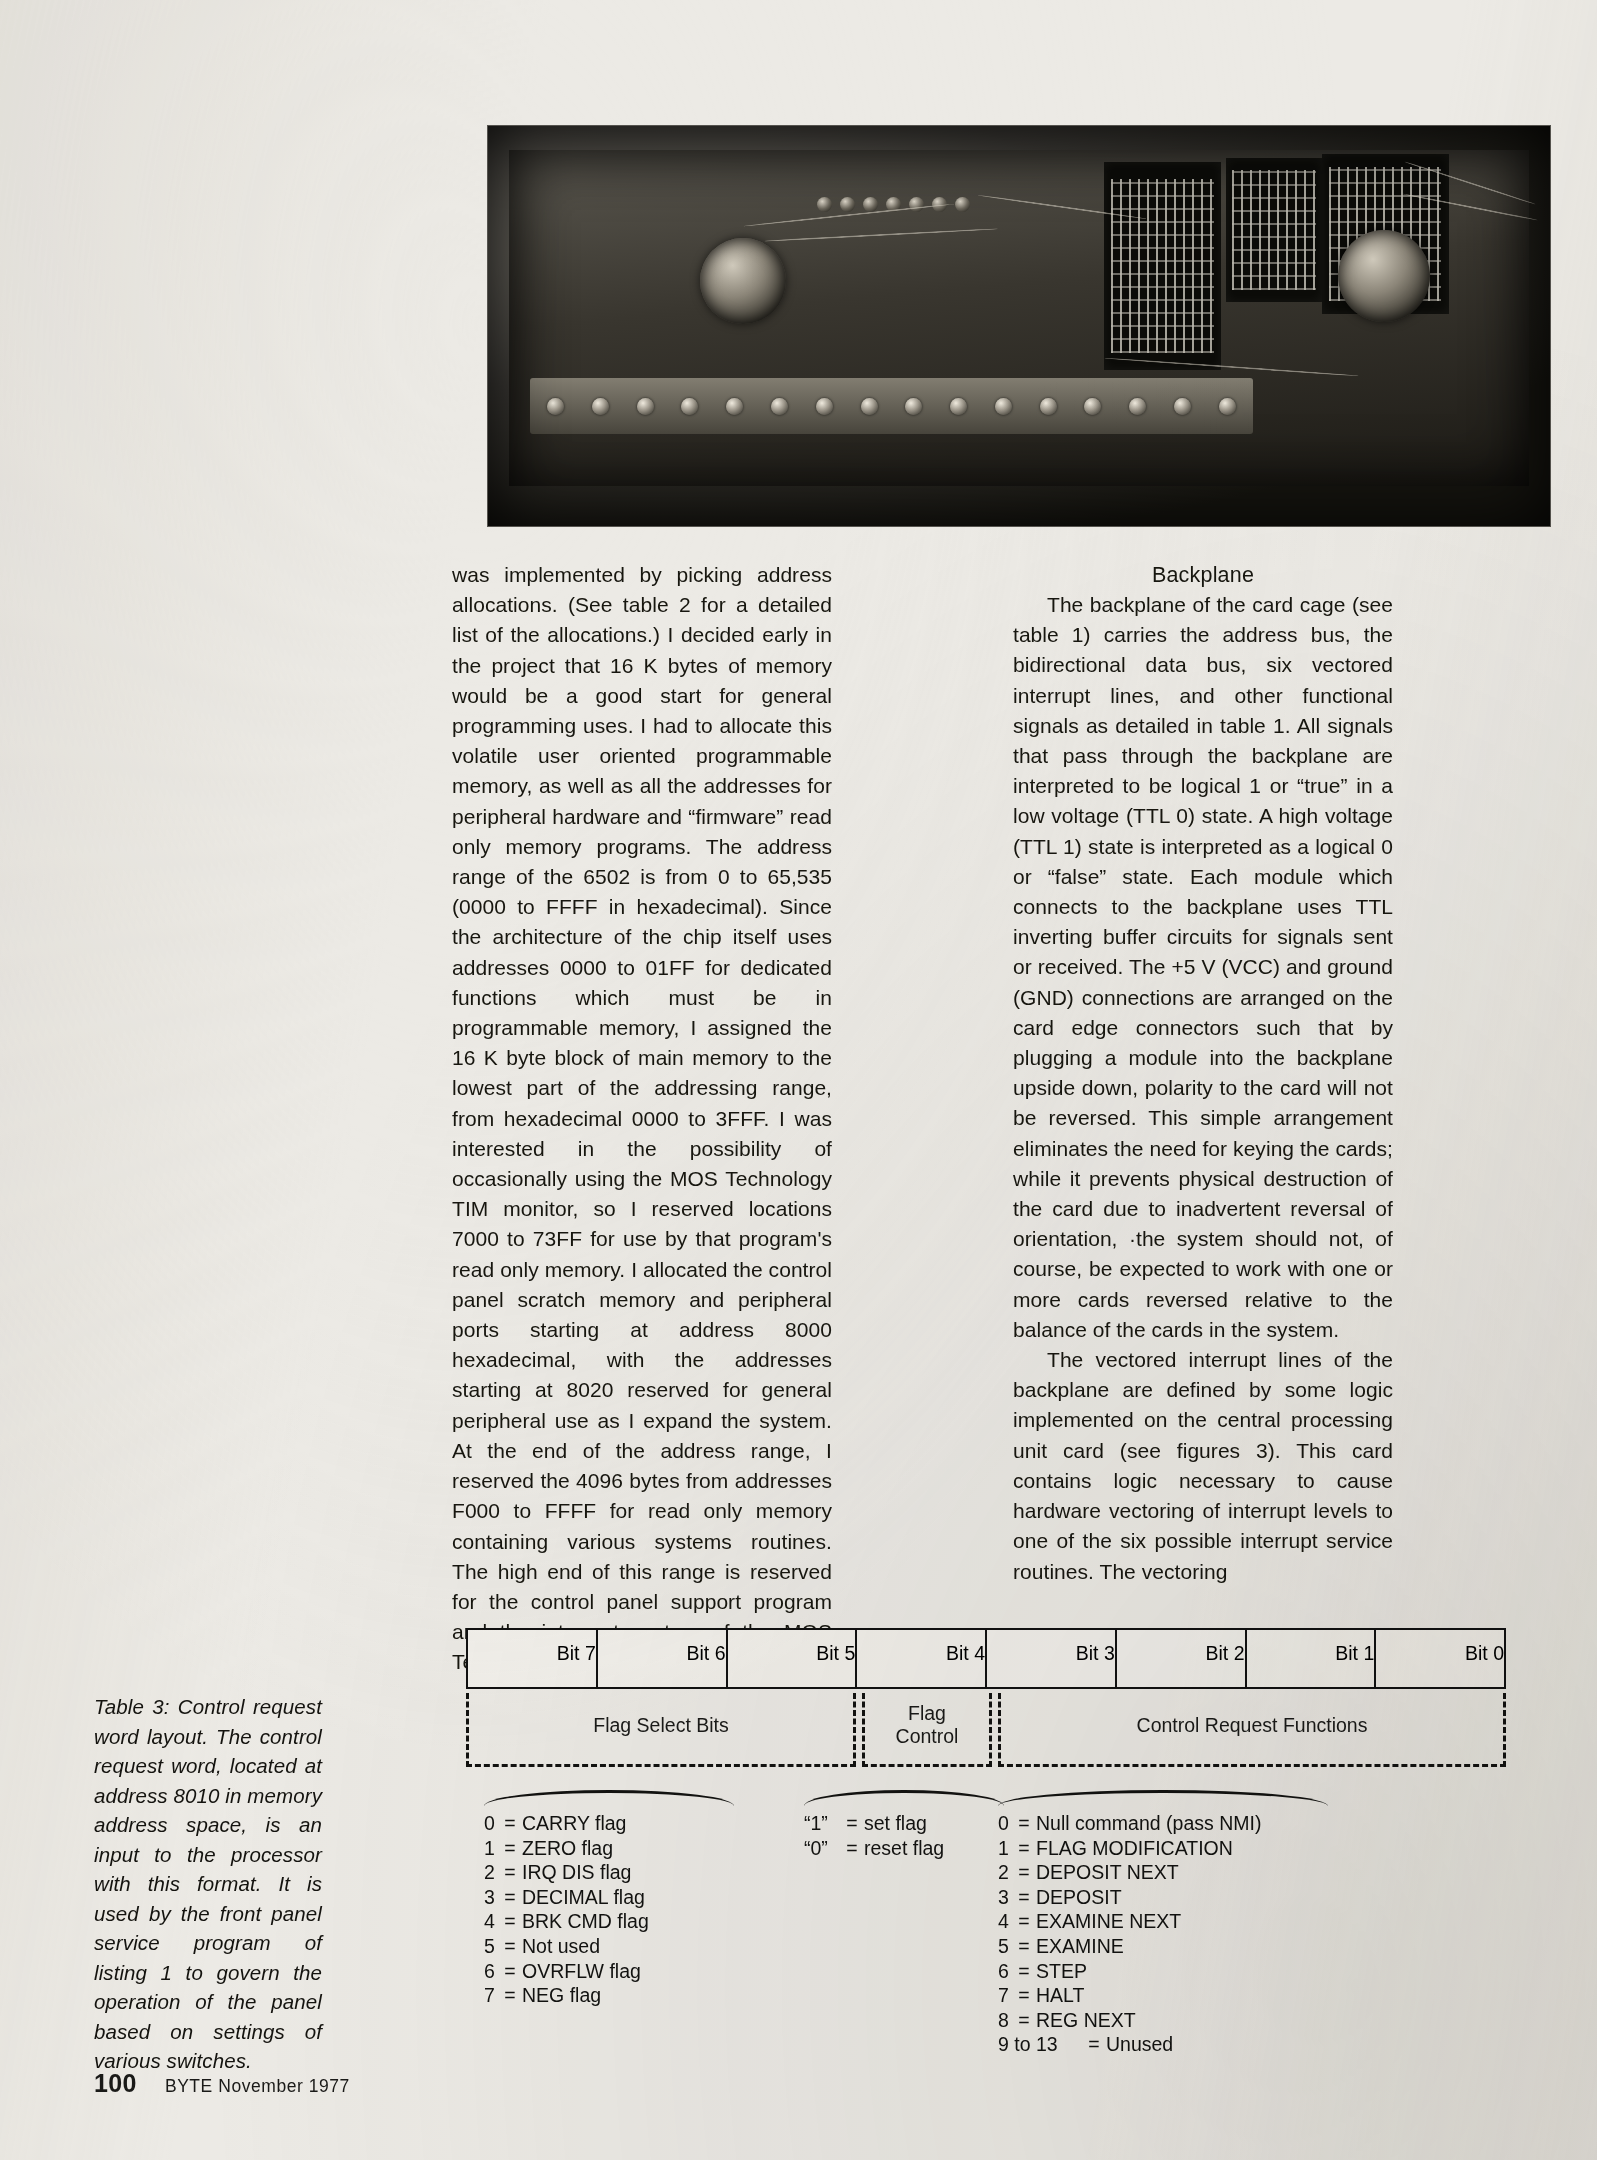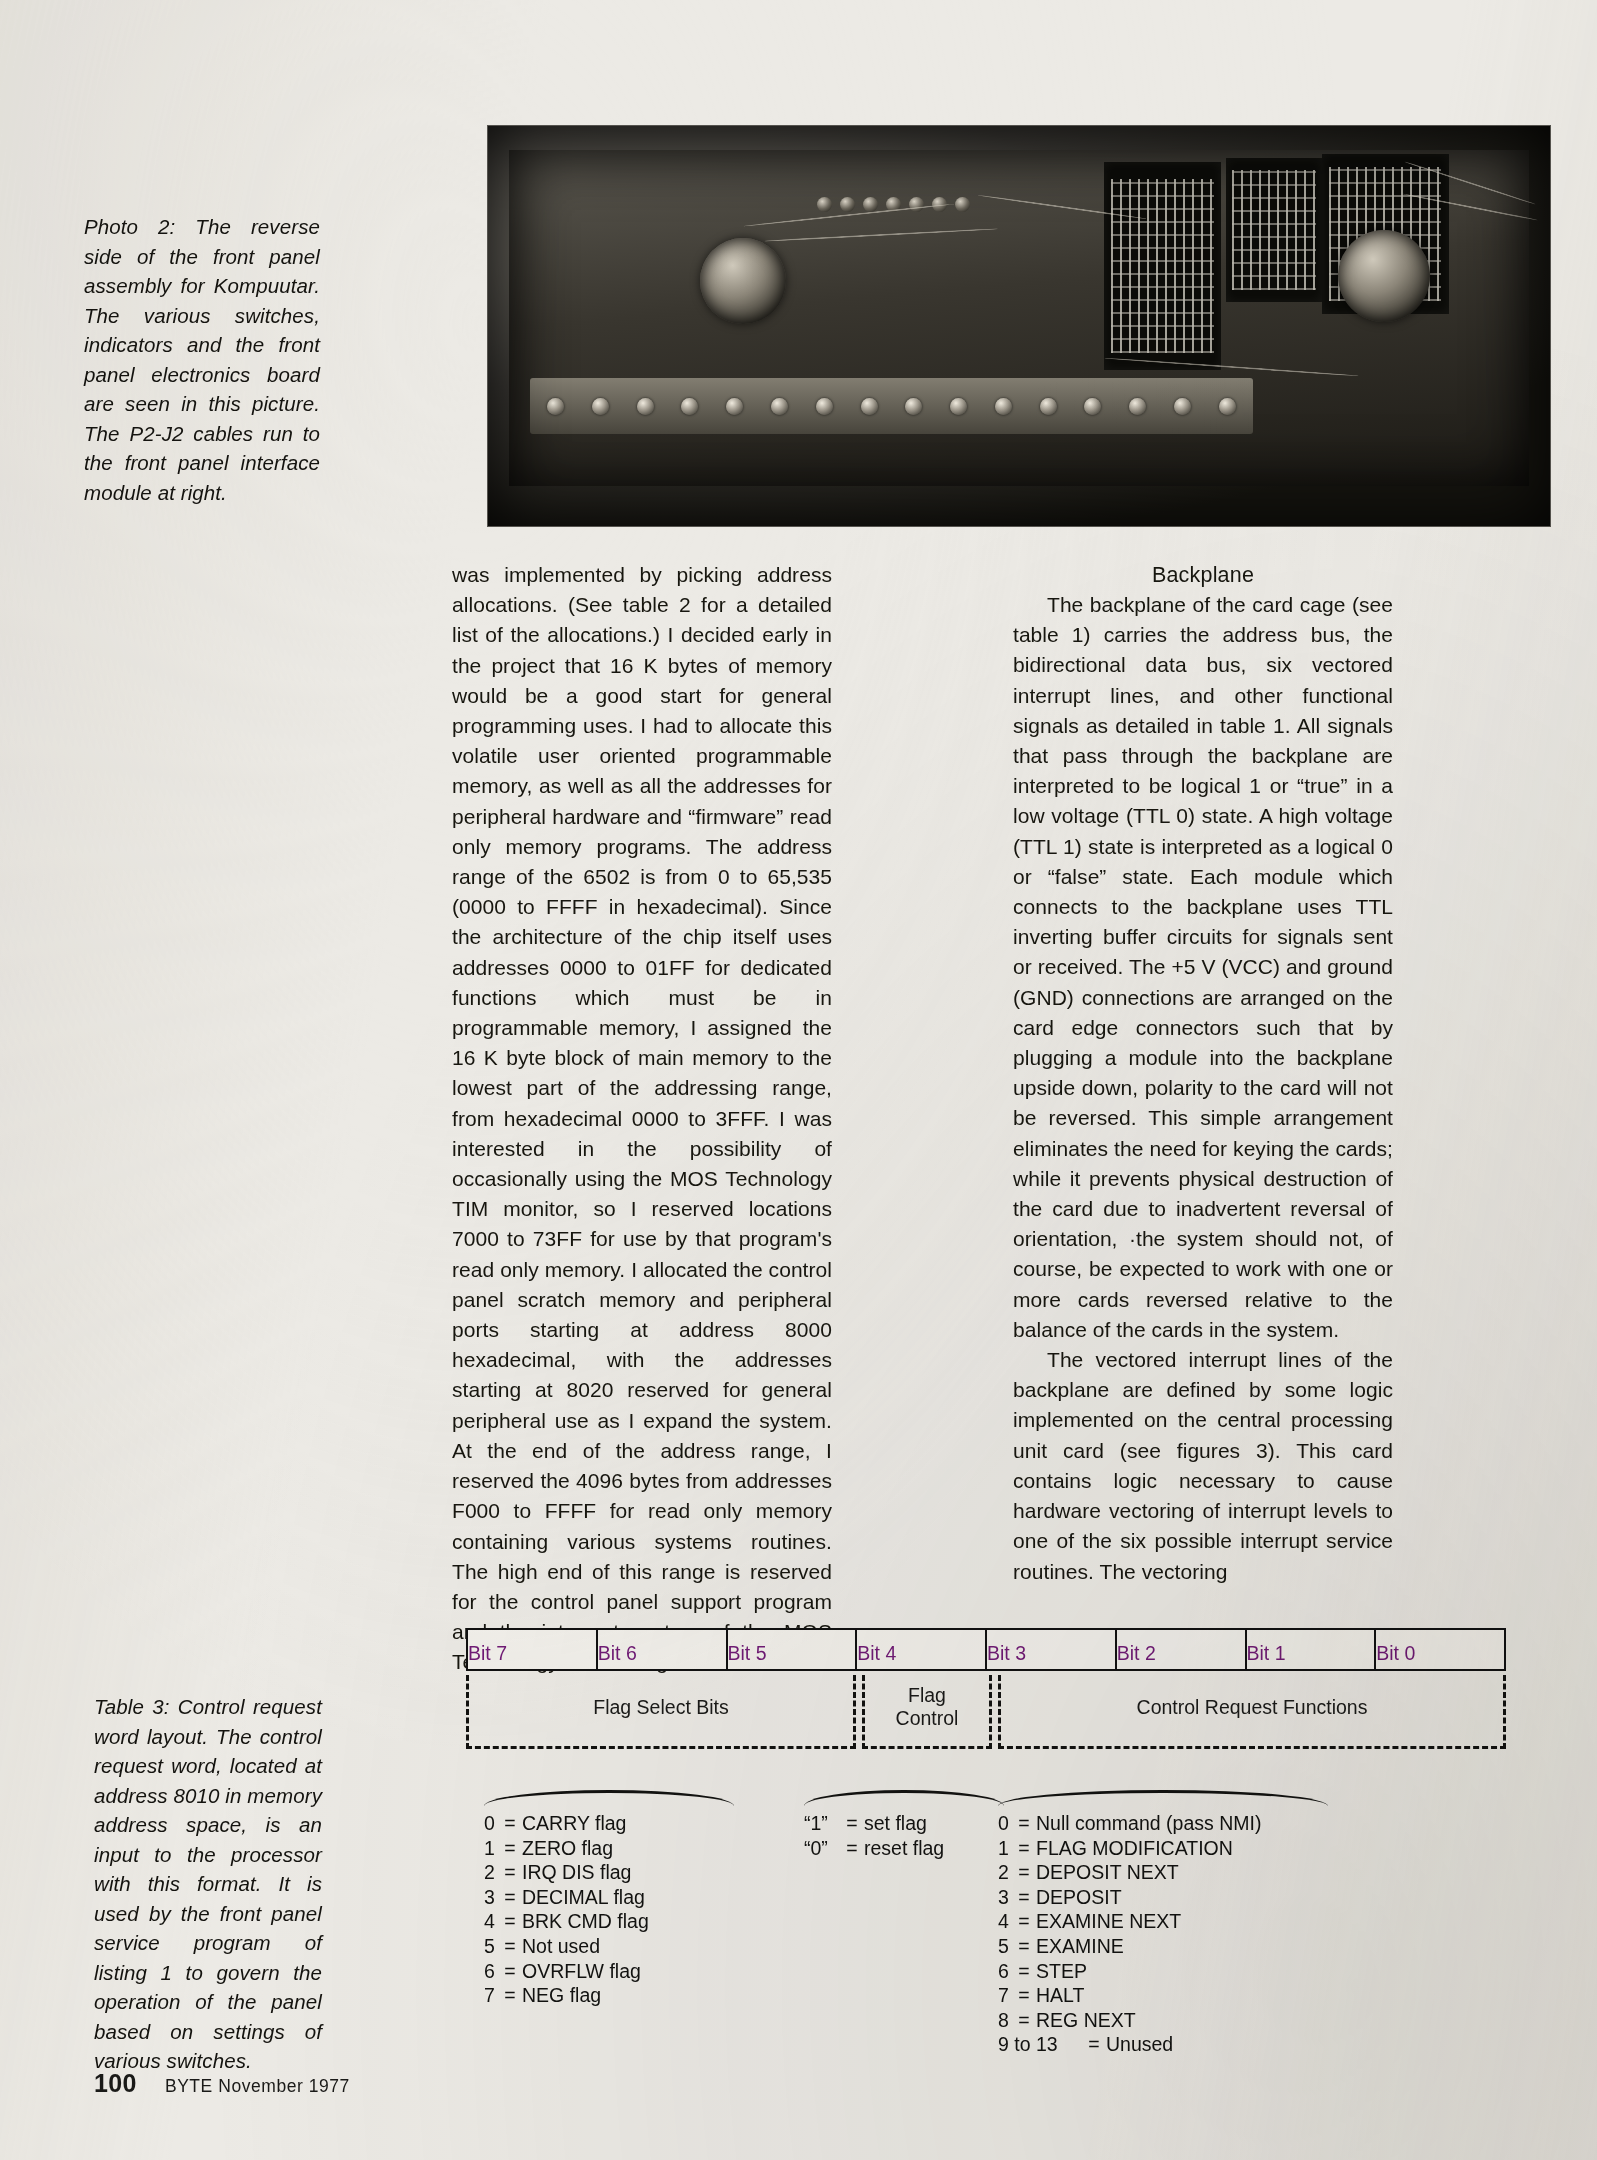--- a/index.html
+++ b/index.html
@@ -185,26 +185,26 @@
   }
   .bit-row {
     display: flex;
     width: 100%;
     border: 2.5px solid #111;
     box-sizing: border-box;
     background: #f2f0eb;
   }
   .bit-cell {
     flex: 1 1 0;
-    text-align: left;
+    text-align: right;
     font-size: 19.5px;
-    padding: 12px 0 4px 0;
+    padding: 12px 0 22px 0;
     border-right: 2.5px solid #111;
     box-sizing: border-box;
-    color: #701a75;
+    color: #000000;
   }
   .bit-cell:last-child { border-right: none; }
 
   .bracket-row {
     display: flex;
     width: 100%;
     height: 74px;
     margin-top: 4px;
     box-sizing: border-box;
   }
@@ -339,21 +339,20 @@
       <div class="wire w2"></div>
       <div class="wire w3"></div>
       <div class="wire w4"></div>
       <div class="wire w5"></div>
       <div class="wire w6"></div>
 
       <div class="edge-dark"></div>
     </div>
   </figure>
 
-  <div class="caption" id="photo-caption">Photo 2: The reverse side of the front panel assembly for Kompuutar. The various switches, indicators and the front panel electronics board are seen in this picture. The P2-J2 cables run to the front panel interface module at right.</div>
 
   <div class="col" id="col-left">
     <p>was implemented by picking address allocations. (See table 2 for a detailed list of the allocations.) I decided early in the project that 16 K bytes of memory would be a good start for general programming uses. I had to allocate this volatile user oriented programmable memory, as well as all the addresses for peripheral hardware and “firmware” read only memory programs. The address range of the 6502 is from 0 to 65,535 (0000 to FFFF in hexadecimal). Since the architecture of the chip itself uses addresses 0000 to 01FF for dedicated functions which must be in programmable memory, I assigned the 16 K byte block of main memory to the lowest part of the addressing range, from hexadecimal 0000 to 3FFF. I was interested in the possibility of occasionally using the MOS Technology TIM monitor, so I reserved locations 7000 to 73FF for use by that program's read only memory. I allocated the control panel scratch memory and peripheral ports starting at address 8000 hexadecimal, with the addresses starting at 8020 reserved for general peripheral use as I expand the system. At the end of the address range, I reserved the 4096 bytes from addresses F000 to FFFF for read only memory containing various systems routines. The high end of this range is reserved for the control panel support program and the interrupt vectors of the MOS Technology 6502 design.</p>
   </div>
 
   <div class="col" id="col-right">
     <p class="sec-head">Backplane</p>
     <p class="indent">The backplane of the card cage (see table 1) carries the address bus, the bidirectional data bus, six vectored interrupt lines, and other functional signals as detailed in table 1. All signals that pass through the backplane are interpreted to be logical 1 or “true” in a low voltage (TTL 0) state. A high voltage (TTL 1) state is interpreted as a logical 0 or “false” state. Each module which connects to the backplane uses TTL inverting buffer circuits for signals sent or received. The +5 V (VCC) and ground (GND) connections are arranged on the card edge connectors such that by plugging a module into the backplane upside down, polarity to the card will not be reversed. This simple arrangement eliminates the need for keying the cards; while it prevents physical destruction of the card due to inadvertent reversal of orientation, ·the system should not, of course, be expected to work with one or more cards reversed relative to the balance of the cards in the system.</p>
     <p class="indent">The vectored interrupt lines of the backplane are defined by some logic implemented on the central processing unit card (see figures 3). This card contains logic necessary to cause hardware vectoring of interrupt levels to one of the six possible interrupt service routines. The vectoring</p>
   </div>

